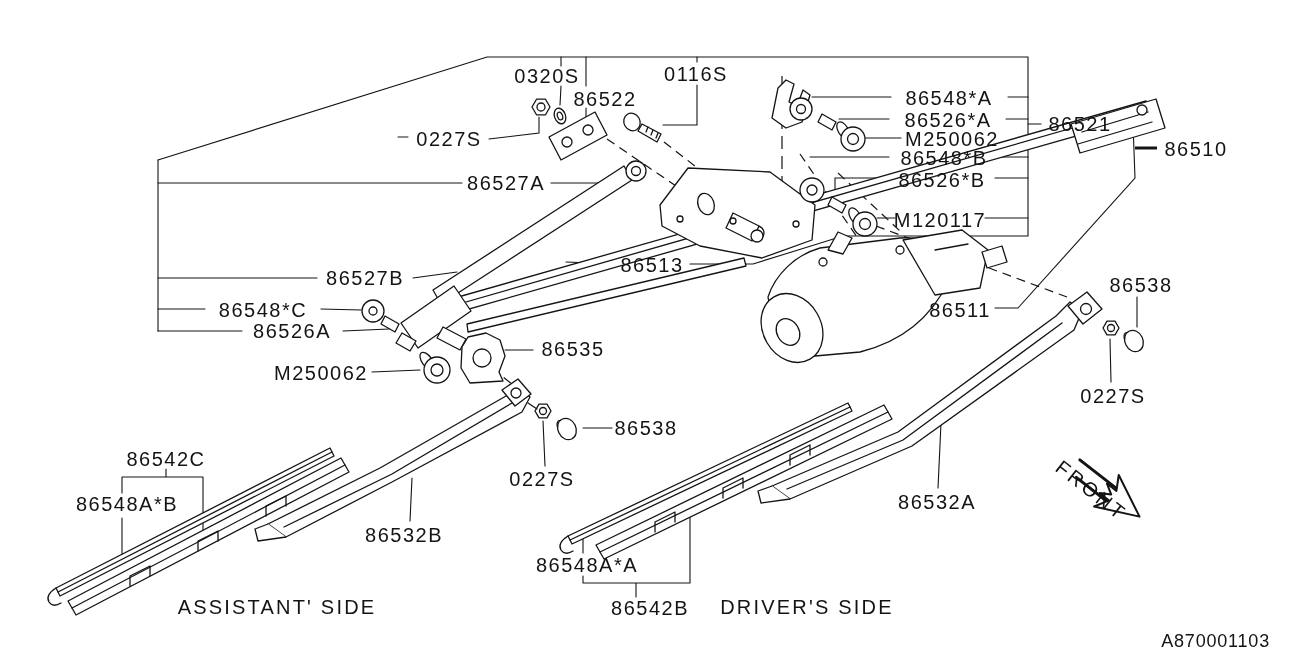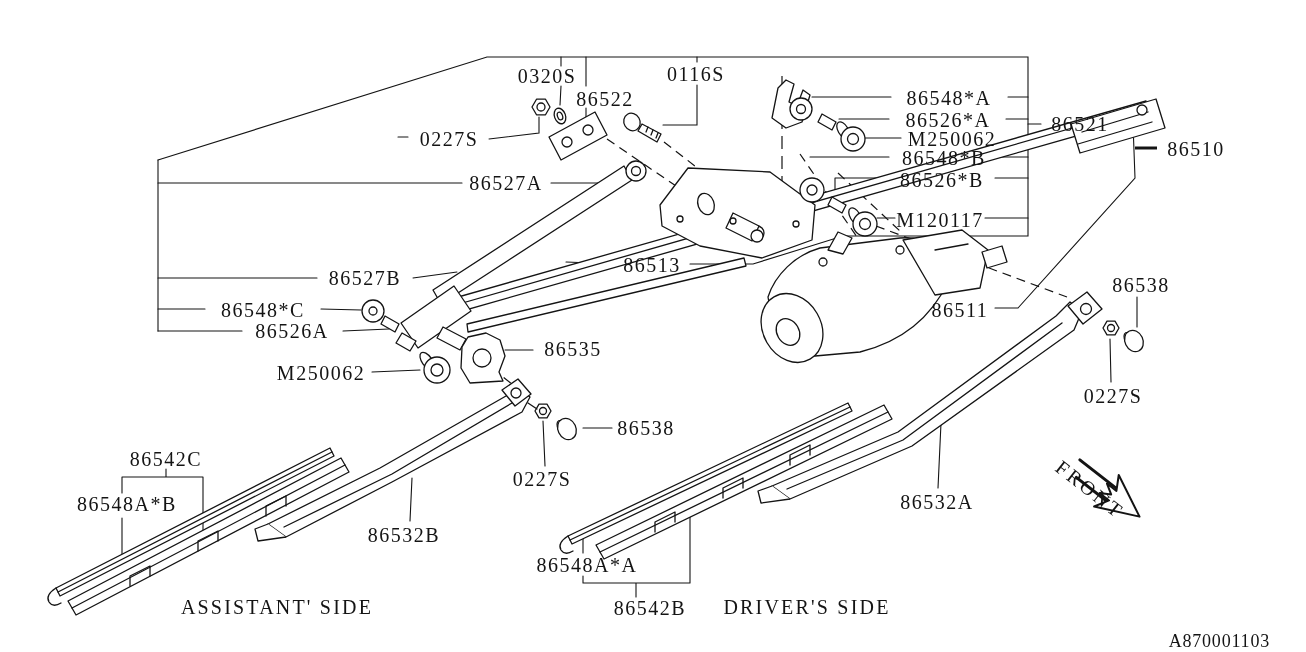--- a/index.html
+++ b/index.html
@@ -1,17 +1,17 @@
 <!DOCTYPE html>
 <html><head>
 <meta charset="utf-8">
 <style>
   html,body{margin:0;padding:0;background:#e8e8e8;}
   .stage{position:relative;width:1306px;height:652px;background:#ffffff;overflow:hidden;
-         font-family:Liberation Serif, serif;}
+         font-family:Liberation Sans, sans-serif;}
   svg{display:block;}
   text{fill:#141414;}
   .pn{font-size:20px;letter-spacing:1.5px;}
   .side{font-size:20px;letter-spacing:2.2px;}
   .docid{font-size:18px;letter-spacing:0.8px;}
   .front{font-size:20px;letter-spacing:3px;}
   .ln{stroke:#141414;stroke-width:1.1;fill:none;stroke-linecap:round;}
   .lnb{stroke:#141414;stroke-width:3;fill:none;}
   .dash{stroke:#141414;stroke-width:1.2;fill:none;stroke-dasharray:9 6;}
   .pt{stroke:#141414;stroke-width:1.3;fill:#ffffff;stroke-linejoin:round;}

